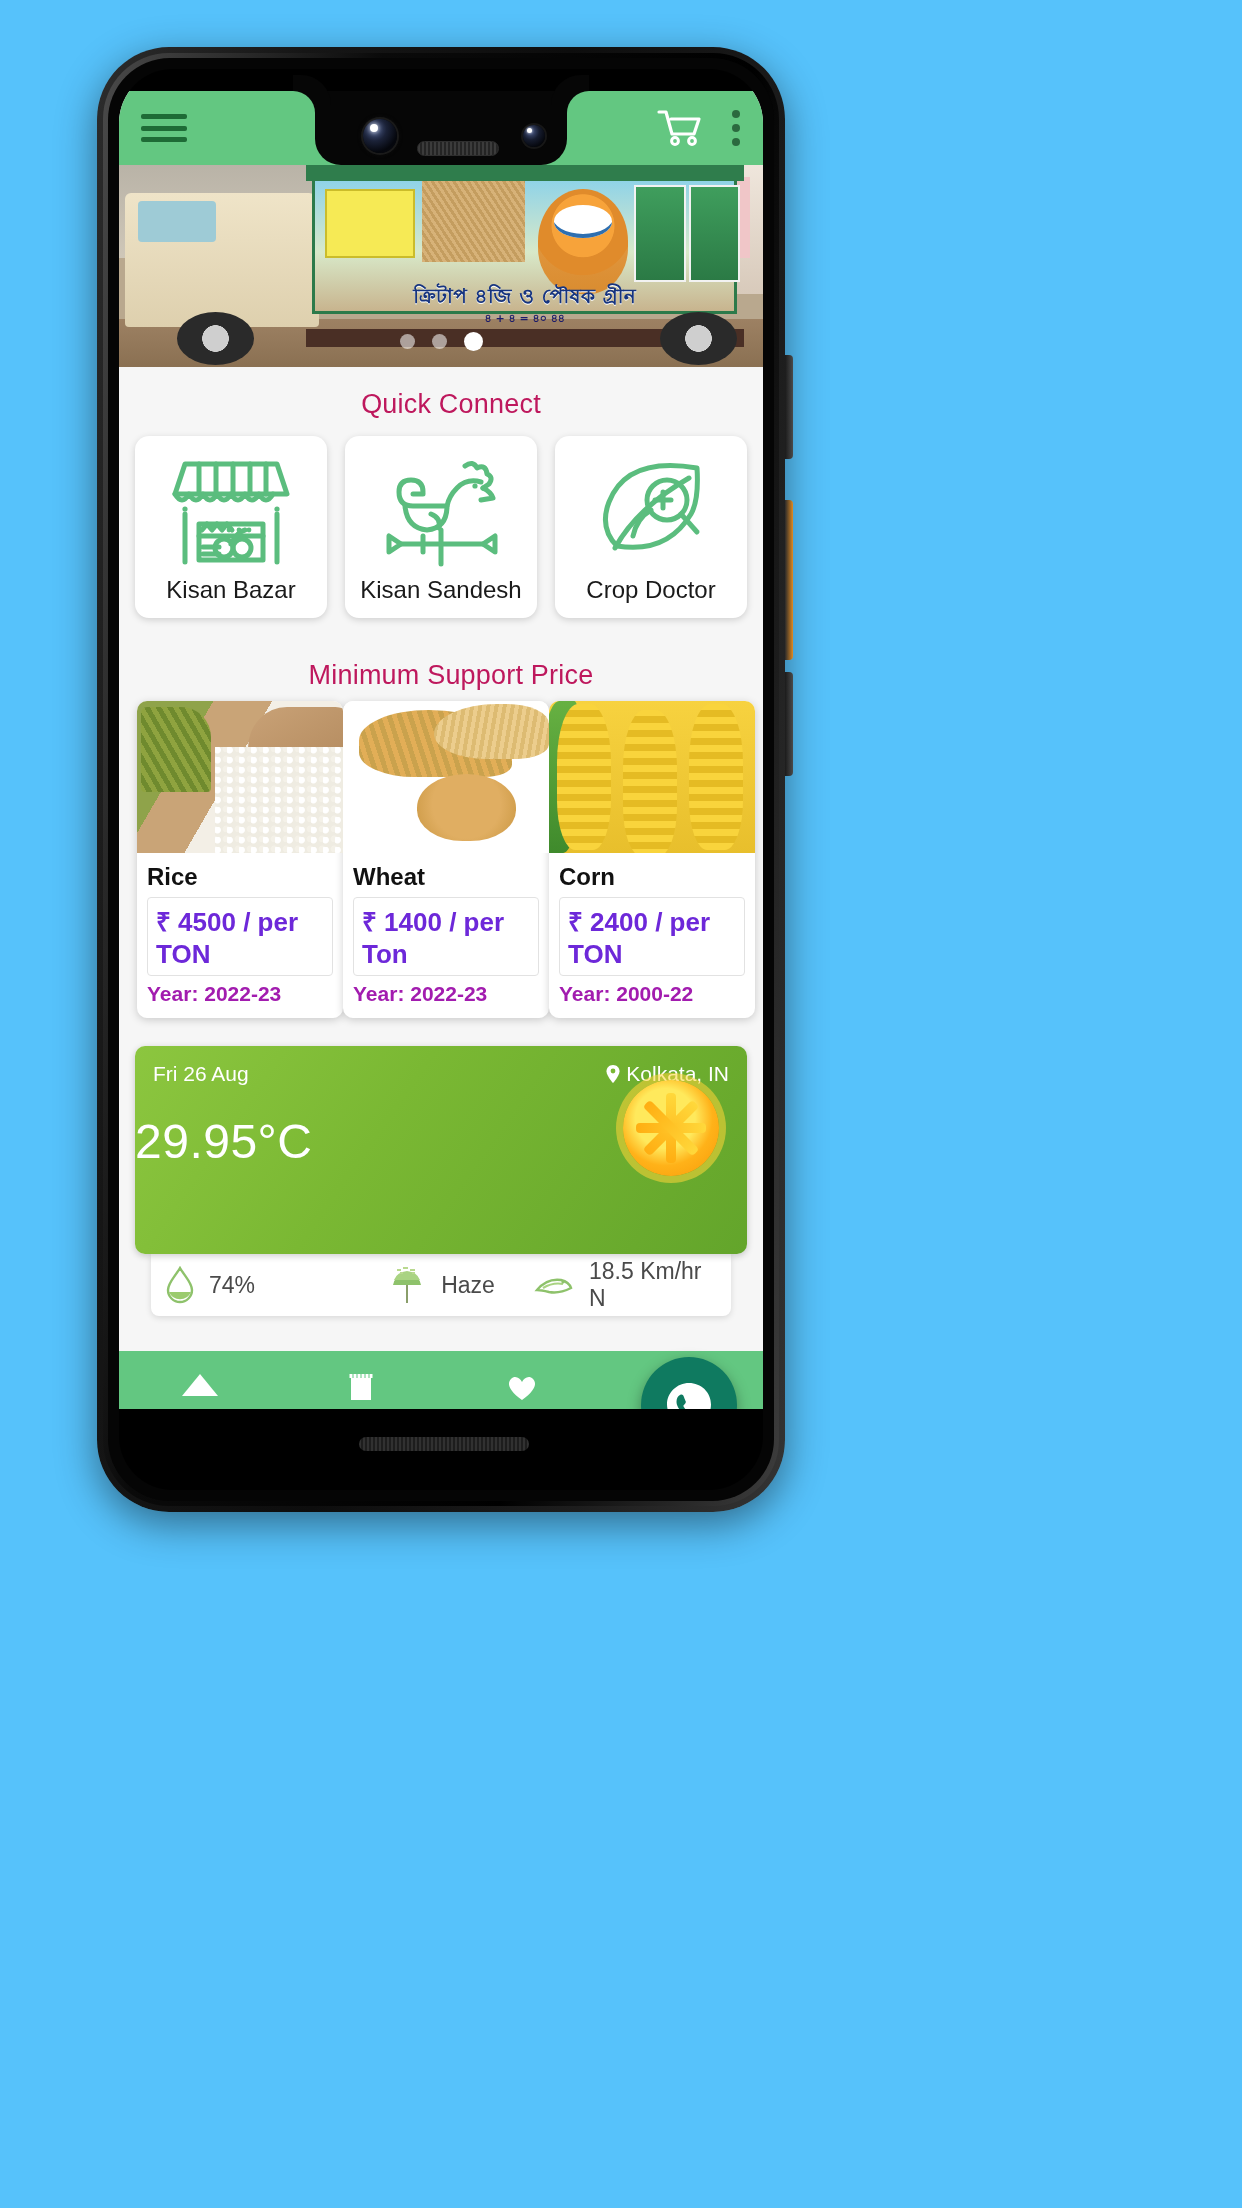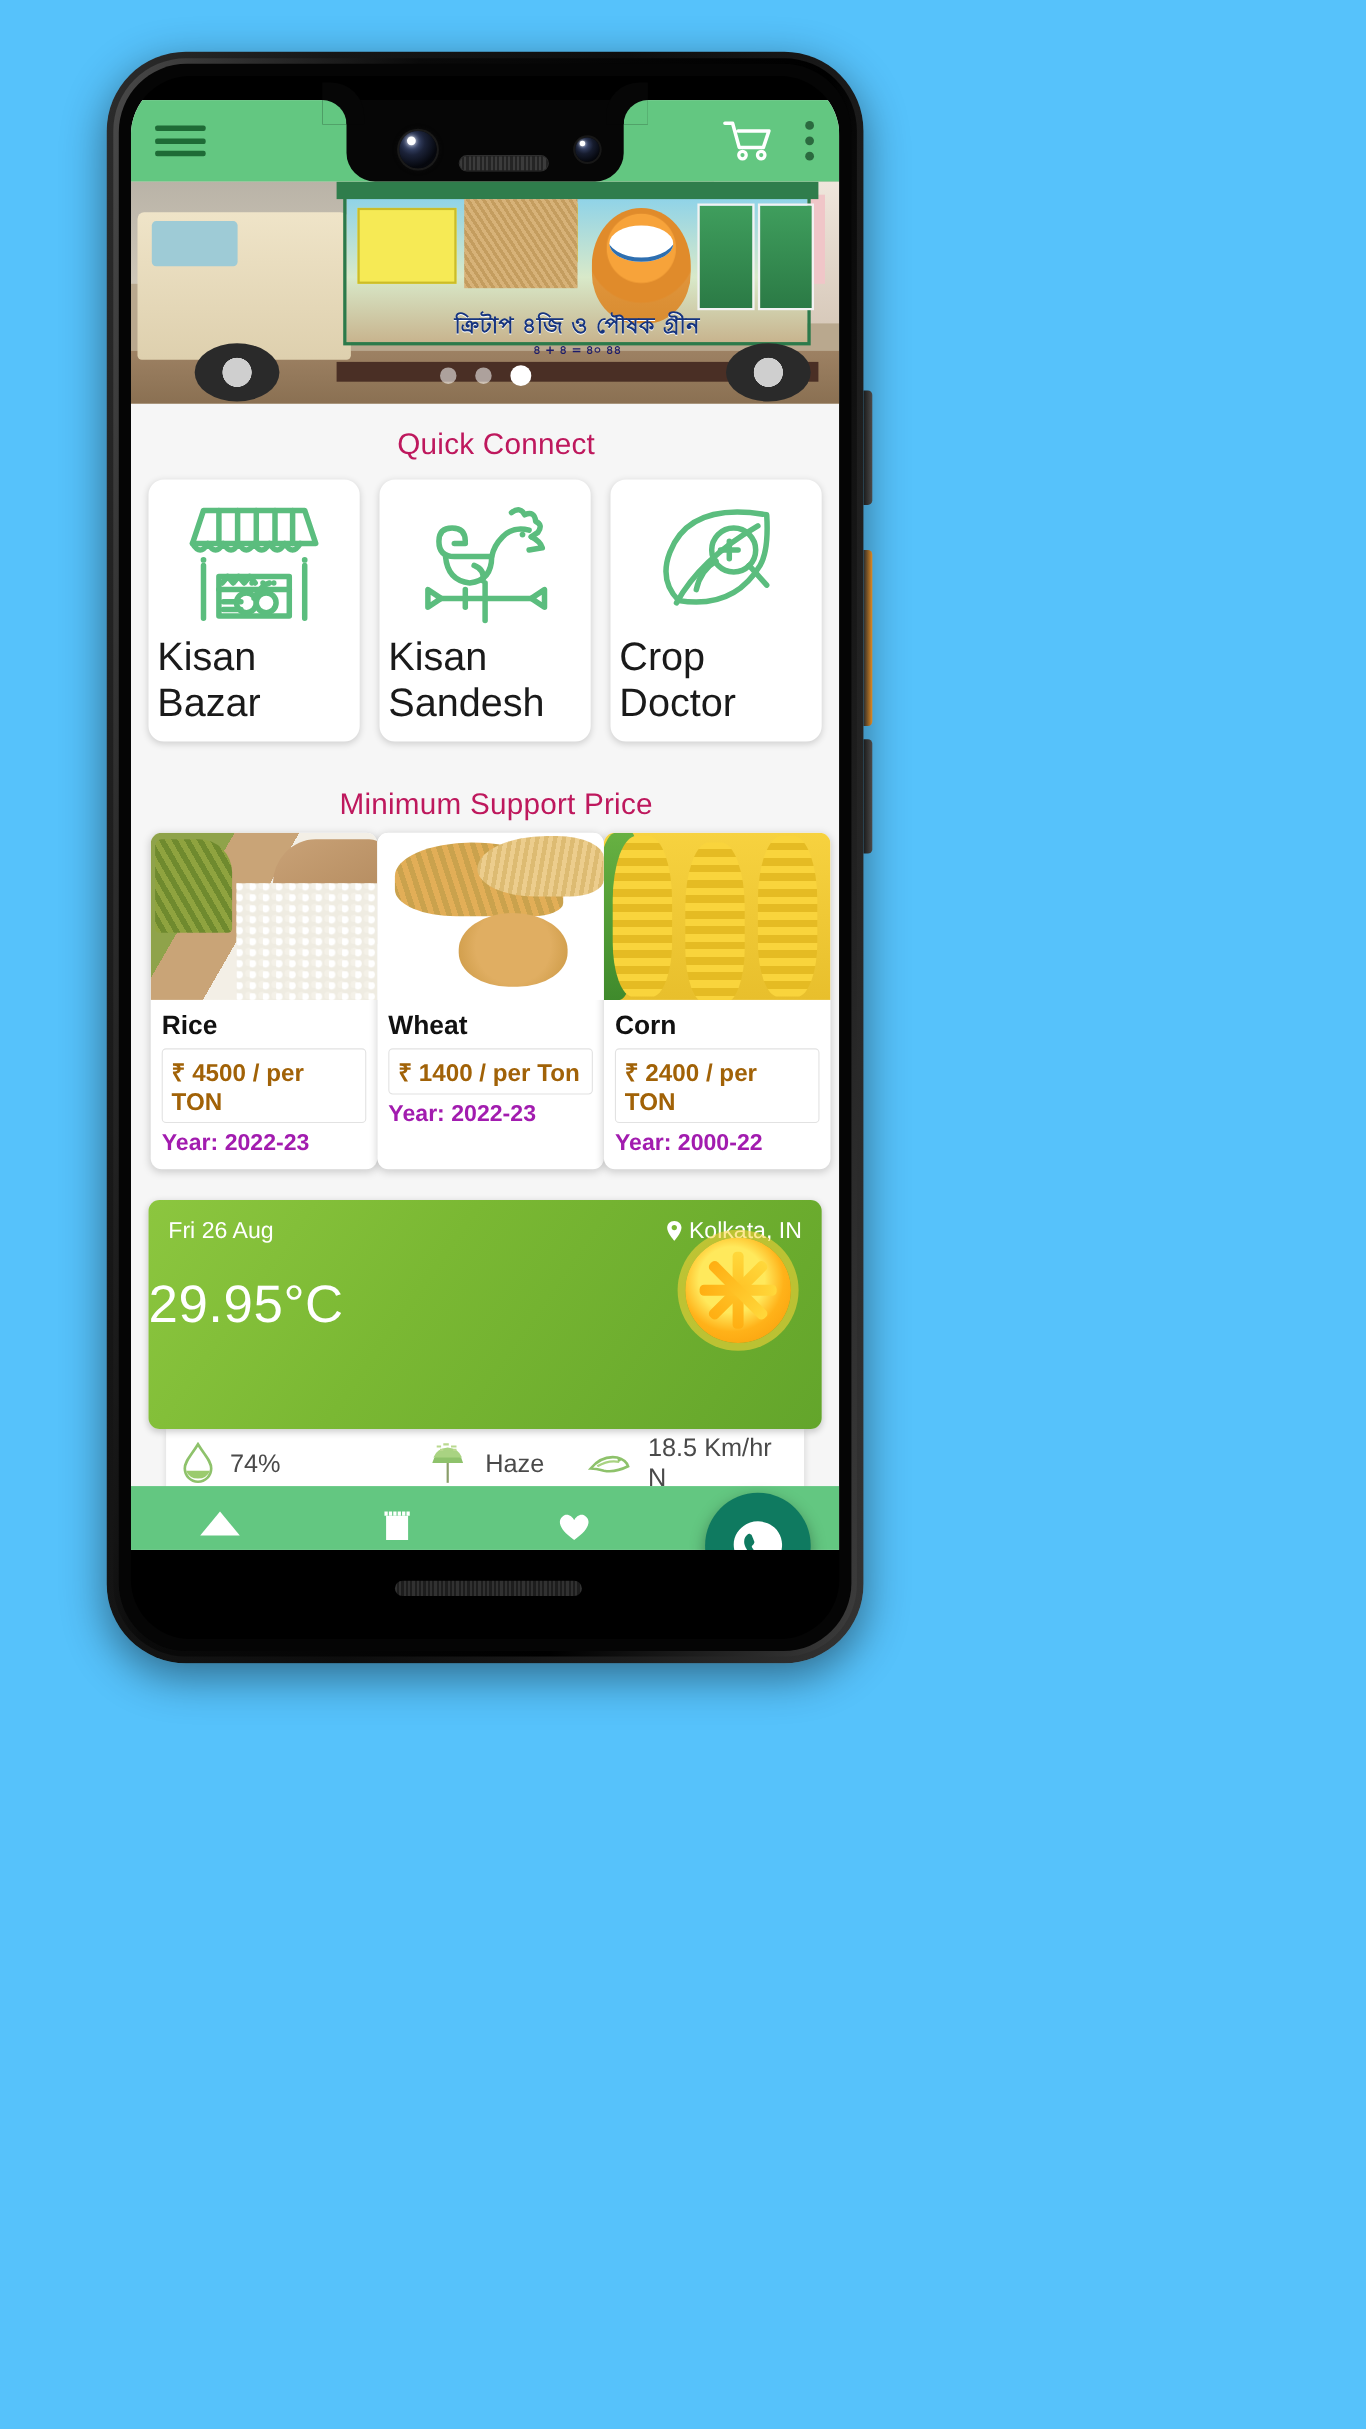--- a/index.html
+++ b/index.html
@@ -132,33 +132,33 @@
   
   .section-title{
     font-size:27px; color:#be185d; padding:22px 0 0 20px; letter-spacing:.2px;text-align:center;
   }
   .qc-row{ display:flex; gap:18px; padding:16px 16px 20px 16px; }
   .qc-card{
     flex:1; background:#fff; border-radius:14px; box-shadow:0 2px 7px rgba(0,0,0,.16);
     padding:16px 8px 14px; display:flex; flex-direction:column; align-items:center; gap:6px;
   }
   .qc-icon{ width:124px; height:118px; display:block; }
-  .qc-label{ font-size:36px; color:#1a1a1a; }
+  .qc-label{ font-size:24px; color:#1a1a1a; }
 
   
   .msp-row{ display:flex; padding:10px 16px 18px 18px; }
   .msp-card{
     width:206px; flex:0 0 206px; background:#fff; border-radius:10px;
     box-shadow:0 2px 8px rgba(0,0,0,.18); overflow:hidden;
   }
   .msp-img{ height:152px; width:100%; position:relative; overflow:hidden; }
   .msp-body{ padding:8px 10px 12px; }
   .msp-name{ font-size:24px; font-weight:bold; color:#111; padding:2px 0 6px;}
   .msp-price{
-    font-size:22px; color:#a16207; font-weight:bold; background:#fff;
+    font-size:26px; color:#6d28d9; font-weight:bold; background:#fff;
     border:1px solid #e2e2e2; border-radius:4px; padding:5px 8px; margin-bottom:6px;
   }
   .msp-year{ font-size:21px; color:#a21caf; font-weight:bold; }
 
   
   .pic-rice{ background:linear-gradient(120deg,#8fa34a 0 26%,#c9a477 26% 46%,#f3efe6 46% 100%); }
   .pic-rice:after{ content:""; position:absolute; left:38%; top:30%; width:62%; height:70%;
     background: radial-gradient(circle at 20% 30%, #fff 0 3px, transparent 4px) 0 0/12px 10px,
                 radial-gradient(circle at 60% 70%, #f4f1e8 0 3px, transparent 4px) 4px 5px/12px 10px, #efece2;}
   .pic-rice .sack{ position:absolute; right:-6%; top:4%; width:52%; height:74%;

